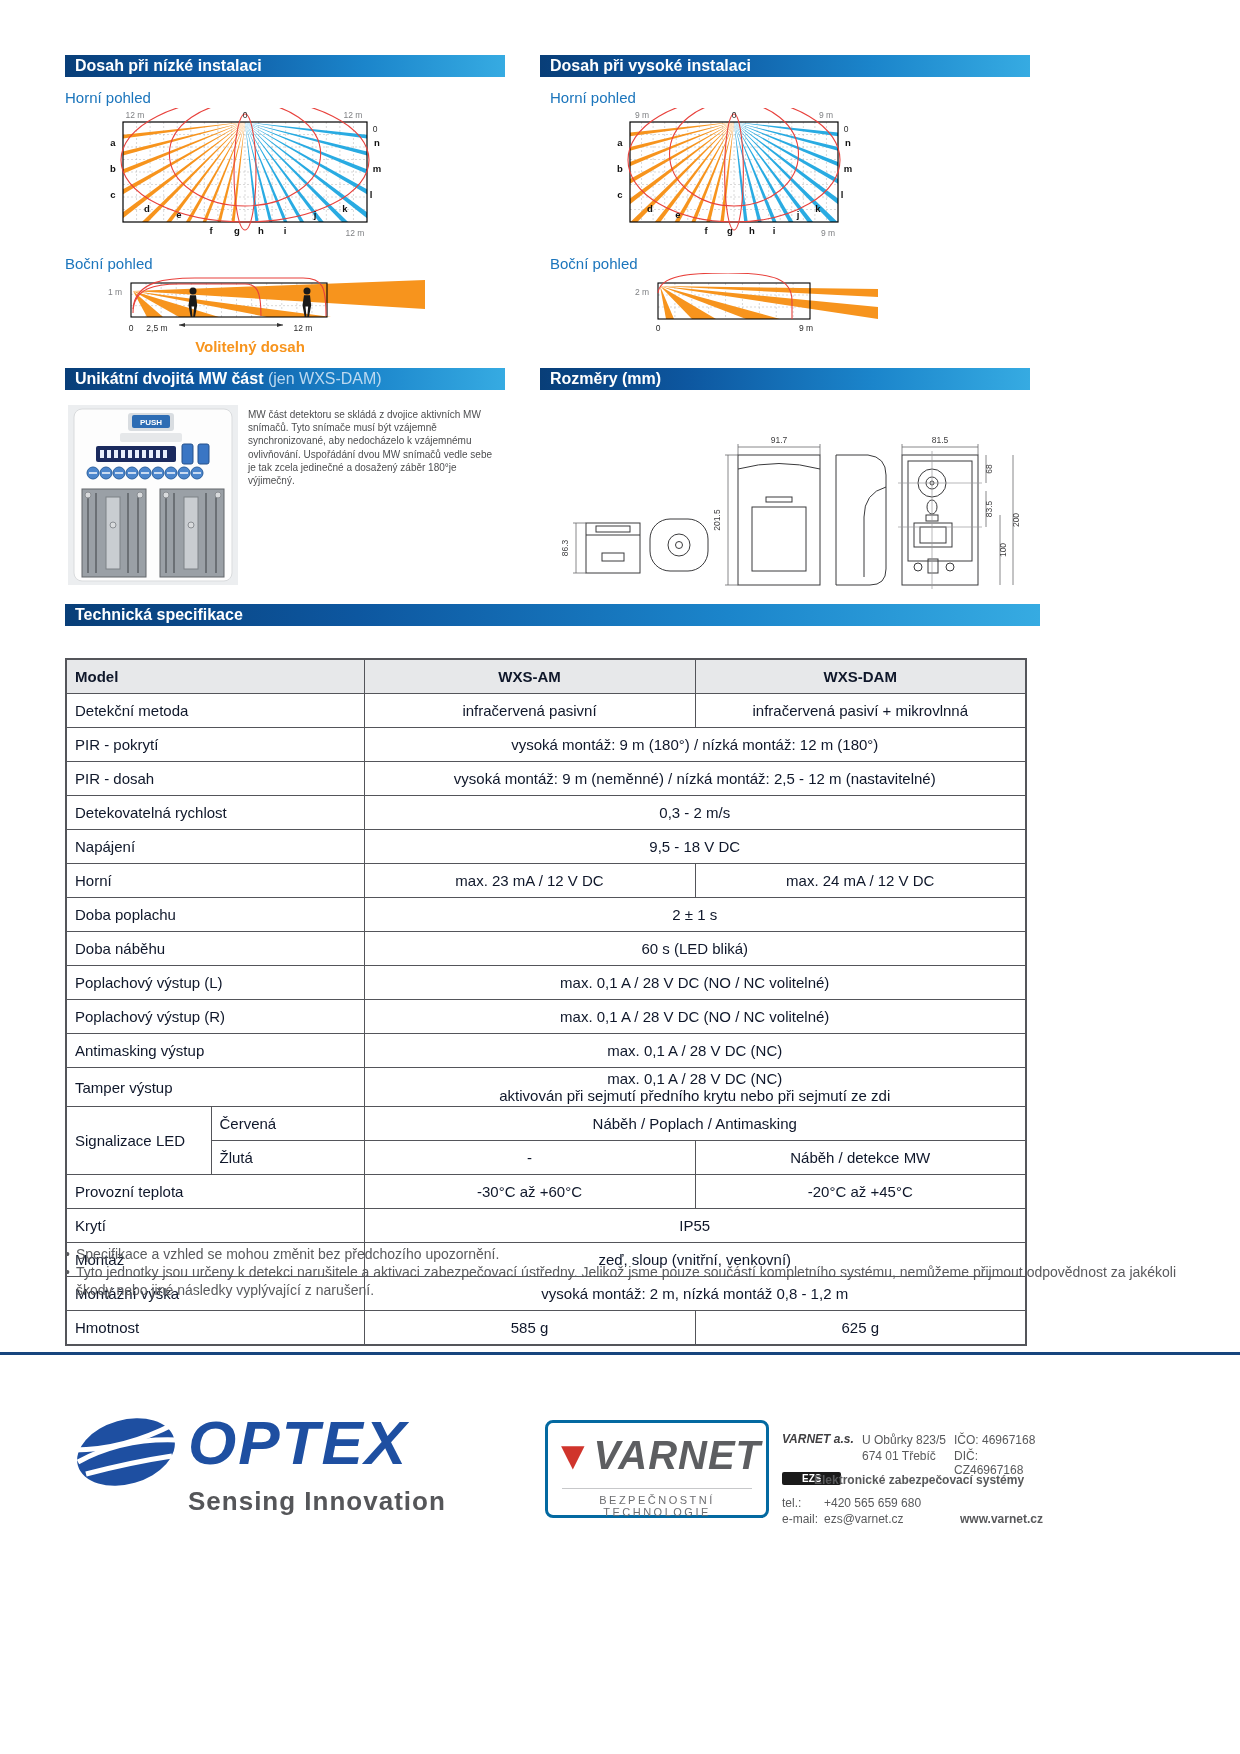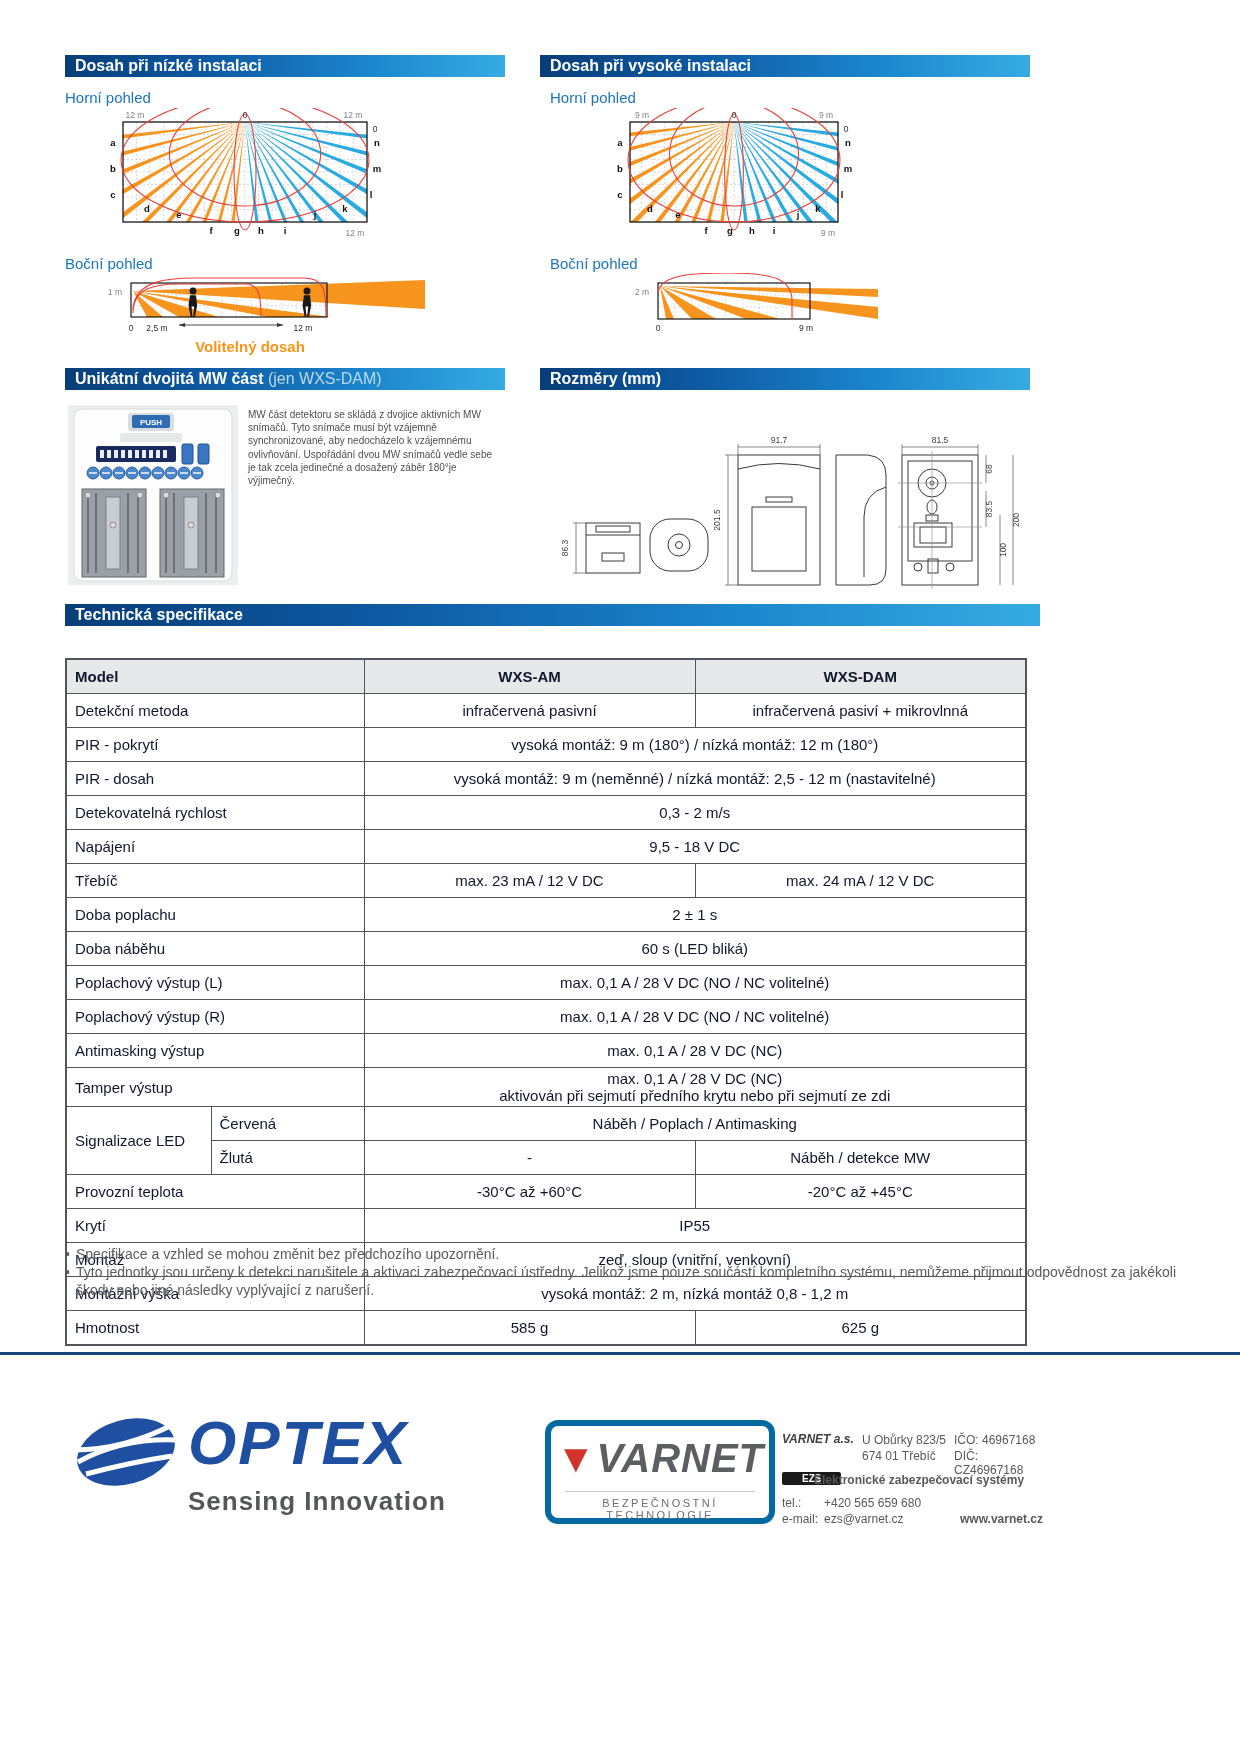--- a/index.html
+++ b/index.html
@@ -26,21 +26,21 @@
   #spec-table td.lbl,#spec-table td.sub{text-align:left;}
   #spec-table td.val{text-align:center;white-space:pre-line;}
   
   .notes{list-style:none;margin:0;padding:0;font-size:14px;color:#5a5b5e;line-height:1.3;width:1120px;}
   .notes li{position:relative;padding-left:11px;}
   .notes li::before{content:"•";position:absolute;left:0;top:0;}
   .rule{background:#17457e;}
   
   .optex-word{font-size:62px;font-weight:bold;font-style:italic;color:#1e4fa1;letter-spacing:2px;line-height:1;}
   .optex-tag{font-size:26px;font-weight:bold;color:#555659;letter-spacing:1px;}
-  .varnet-box{width:218px;height:92px;border:6px solid #0369a1;border-radius:13px;text-align:center;}
+  .varnet-box{width:218px;height:92px;border:3px solid #0369a1;border-radius:8px;text-align:center;}
   .varnet-word{font-size:40px;font-weight:bold;font-style:italic;color:#5d5e61;letter-spacing:1px;line-height:1;margin-top:12px;}
   .varnet-word .vred{color:#d0342c;}
   .varnet-tag{font-size:11px;letter-spacing:2.5px;color:#6d6e71;margin-top:13px;border-top:1px solid #c7c8ca;
               padding-top:5px;margin-left:14px;margin-right:14px;}
   .contact{font-size:12px;color:#58595b;}
   .contact .b{font-weight:bold;}
   .contact .it{font-style:italic;color:#414042;}
   .ezs-badge{display:inline-block;background:#1a1a1a;color:#fff;font-weight:bold;font-size:10px;
              padding:1px 20px;border-radius:2px;}
 </style>
@@ -479,21 +479,21 @@
         </tr>
         <tr>
           <td class="lbl" colspan="2">Detekovatelná rychlost</td>
           <td class="val" colspan="2">0,3 - 2 m/s</td>
         </tr>
         <tr>
           <td class="lbl" colspan="2">Napájení</td>
           <td class="val" colspan="2">9,5 - 18 V DC</td>
         </tr>
         <tr>
-          <td class="lbl" colspan="2">Třebíč</td>
+          <td class="lbl" colspan="2">Horní</td>
           <td class="val">max. 23 mA / 12 V DC</td>
           <td class="val">max. 24 mA / 12 V DC</td>
         </tr>
         <tr>
           <td class="lbl" colspan="2">Doba poplachu</td>
           <td class="val" colspan="2">2 ± 1 s</td>
         </tr>
         <tr>
           <td class="lbl" colspan="2">Doba náběhu</td>
           <td class="val" colspan="2">60 s (LED bliká)</td>

